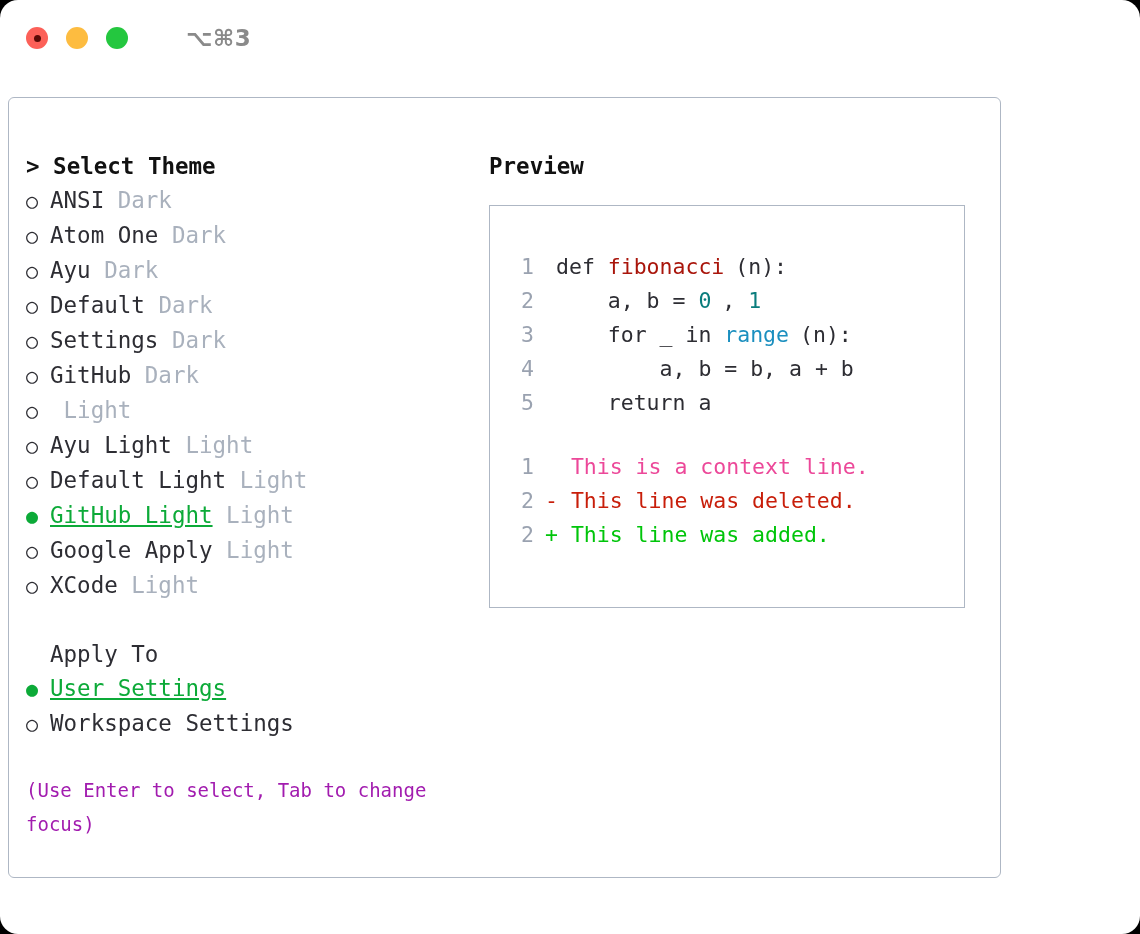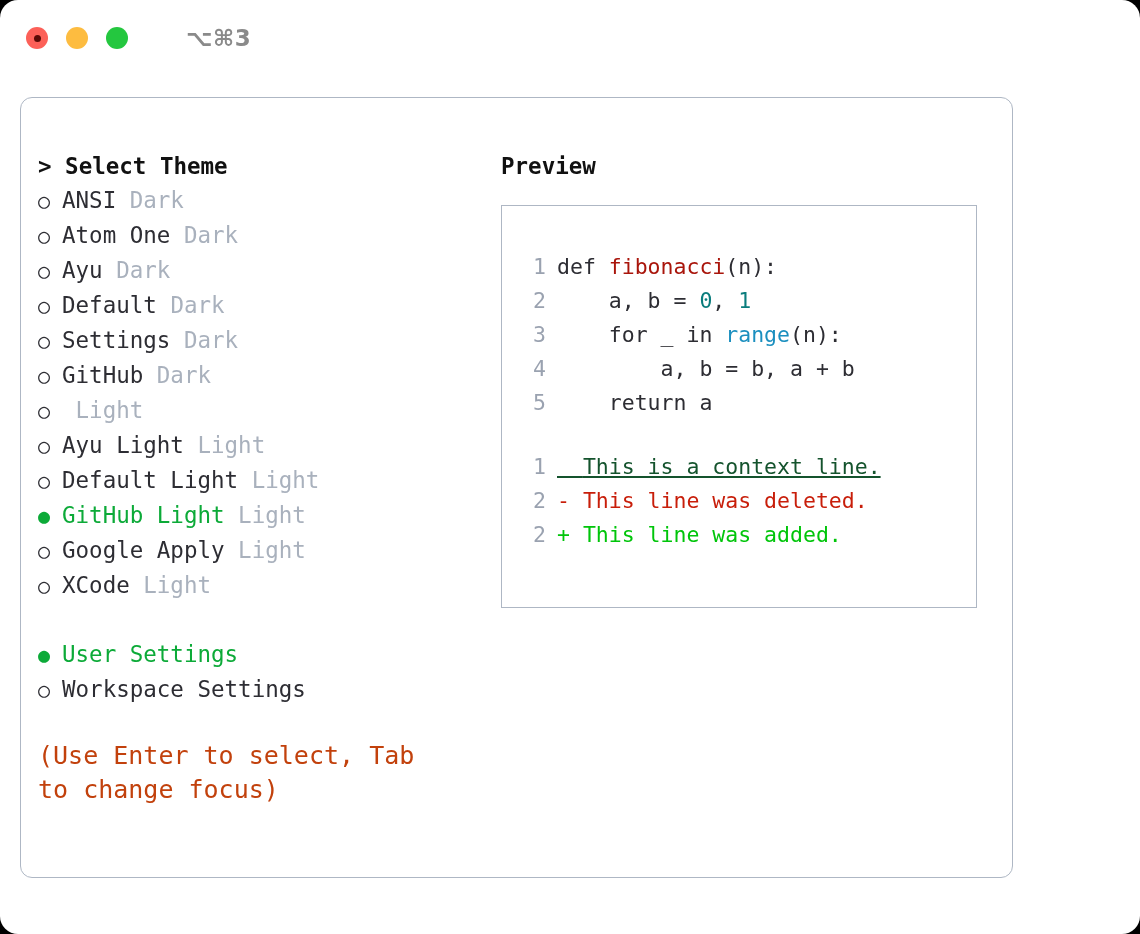--- a/index.html
+++ b/index.html
@@ -62,26 +62,26 @@
     color: #8a8a8a;
     font-size: 23px;
     font-weight: bold;
     letter-spacing: 0.5px;
     font-family: "DejaVu Sans", "Liberation Sans", sans-serif;
   }
 
   
   #panel {
     position: absolute;
-    left: 20px;
+    left: 8px;
     top: 97px;
     width: 993px;
     height: 781px;
     border: 1.5px solid #aeb7c4;
-    border-radius: 12px;
+    border-radius: 6px;
     box-sizing: border-box;
     background: #ffffff;
   }
 
   #columns {
     position: absolute;
     left: 0; top: 0;
     width: 100%; height: 100%;
   }
 
@@ -109,39 +109,39 @@
   }
   .bullet {
     width: 24px;
     flex: 0 0 24px;
     font-size: 20px;
     color: #2d2d33;
     line-height: 34px;
   }
   .bullet.sel { color: #0caa38; }
   .opt-name { color: #2d2d33; }
-  .opt-row.selected .opt-name { color: #0caa38; }
+  .opt-row.selected .opt-name { color: #0caa38; text-decoration: underline; }
   .opt-cat { color: #a9b1bd; }
 
   .group-head {
     display: flex;
     align-items: baseline;
     font-size: 22.5px;
     line-height: 34px;
     color: #2d2d33;
     white-space: pre;
   }
   .spacer-row { height: 34px; }
 
   #hint {
     margin-top: 32px;
     width: 410px;
-    font-size: 25px;
-    line-height: 34px;
-    color: #c2410c;
+    font-size: 19px;
+    line-height: 34px;
+    color: #a21caf;
   }
 
   
   #right-col {
     position: absolute;
     left: 480px;
     top: 51px;
     width: 500px;
   }
   #preview-box {
@@ -160,26 +160,26 @@
     line-height: 34px;
     white-space: pre;
   }
   .ln {
     width: 26px;
     flex: 0 0 26px;
     text-align: right;
     color: #9aa2b0;
     margin-right: 11px;
   }
-  .code-txt { color: #2d2d33; }
+  .code-txt { color: #2d2d33; margin-left: 11px; }
   .tok-fn   { color: #a9150b; font-weight: normal; }
   .tok-num  { color: #0b7d7d; }
   .tok-bi   { color: #1b8fbf; }
   .diff-gap { height: 30px; }
-  .d-ctx { color: #14532d; text-decoration: underline; }
+  .d-ctx { color: #ec4899; }
   .d-del { color: #c81e0a; }
   .d-add { color: #00c50a; }
 </style>
 </head>
 <body>
 
 <div id="window">
 
   <div id="titlebar">
     <div class="dot red"></div>
@@ -205,20 +205,21 @@
             <div class="opt-row"><span class="bullet">○</span><span> </span><span class="opt-cat">Light</span></div>
             <div class="opt-row"><span class="bullet">○</span><span class="opt-name">Ayu Light</span><span> </span><span class="opt-cat">Light</span></div>
             <div class="opt-row"><span class="bullet">○</span><span class="opt-name">Default Light</span><span> </span><span class="opt-cat">Light</span></div>
             <div class="opt-row selected"><span class="bullet sel">●</span><span class="opt-name">GitHub Light</span><span> </span><span class="opt-cat">Light</span></div>
             <div class="opt-row"><span class="bullet">○</span><span class="opt-name">Google Apply</span><span> </span><span class="opt-cat">Light</span></div>
             <div class="opt-row"><span class="bullet">○</span><span class="opt-name">XCode</span><span> </span><span class="opt-cat">Light</span></div>
           </div>
 
         <div class="spacer-row"></div>
 
+        <div class="group-head"><span class="bullet"></span><span>Apply To</span></div>
 
         <div id="apply-list">
             <div class="opt-row selected"><span class="bullet sel">●</span><span class="opt-name">User Settings</span></div>
             <div class="opt-row"><span class="bullet">○</span><span class="opt-name">Workspace Settings</span></div>
           </div>
 
         <div id="hint">(Use Enter to select, Tab to change focus)</div>
       </div>
 
       <div id="right-col">

